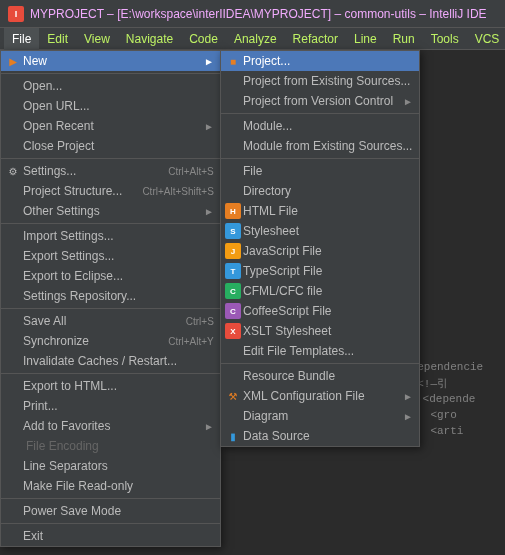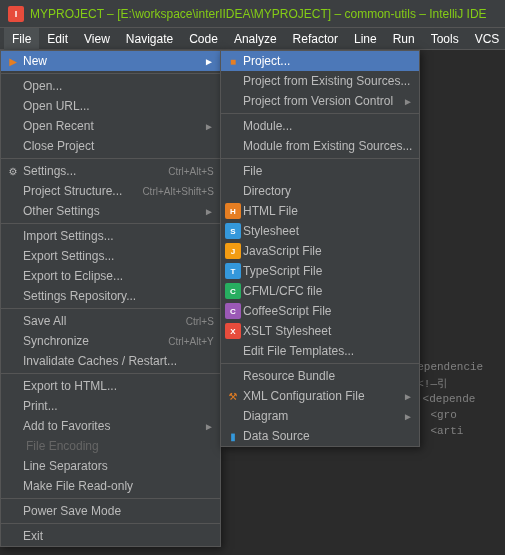--- a/index.html
+++ b/index.html
@@ -27,35 +27,35 @@
       width: 16px;
       height: 16px;
       margin-right: 6px;
       background: #e74c3c;
       border-radius: 2px;
       display: flex; align-items: center; justify-content: center;
       font-size: 9px; color: white; font-weight: bold;
     }
     .title-bar-text {
       font-size: 12px;
-      color: #84cc16;
+      color: #f0abfc;
     }
 
     
     .menu-bar {
       background: #3c3f41;
       height: 22px;
       display: flex;
       align-items: center;
       padding: 0 4px;
       border-bottom: 1px solid #555;
     }
     .menu-item {
       padding: 2px 8px;
-      color: #ffffff;
+      color: #bef264;
       font-size: 12px;
       cursor: pointer;
       height: 22px;
       display: flex;
       align-items: center;
     }
     .menu-item.active {
       background: #4c5052;
       color: #ffffff;
     }

